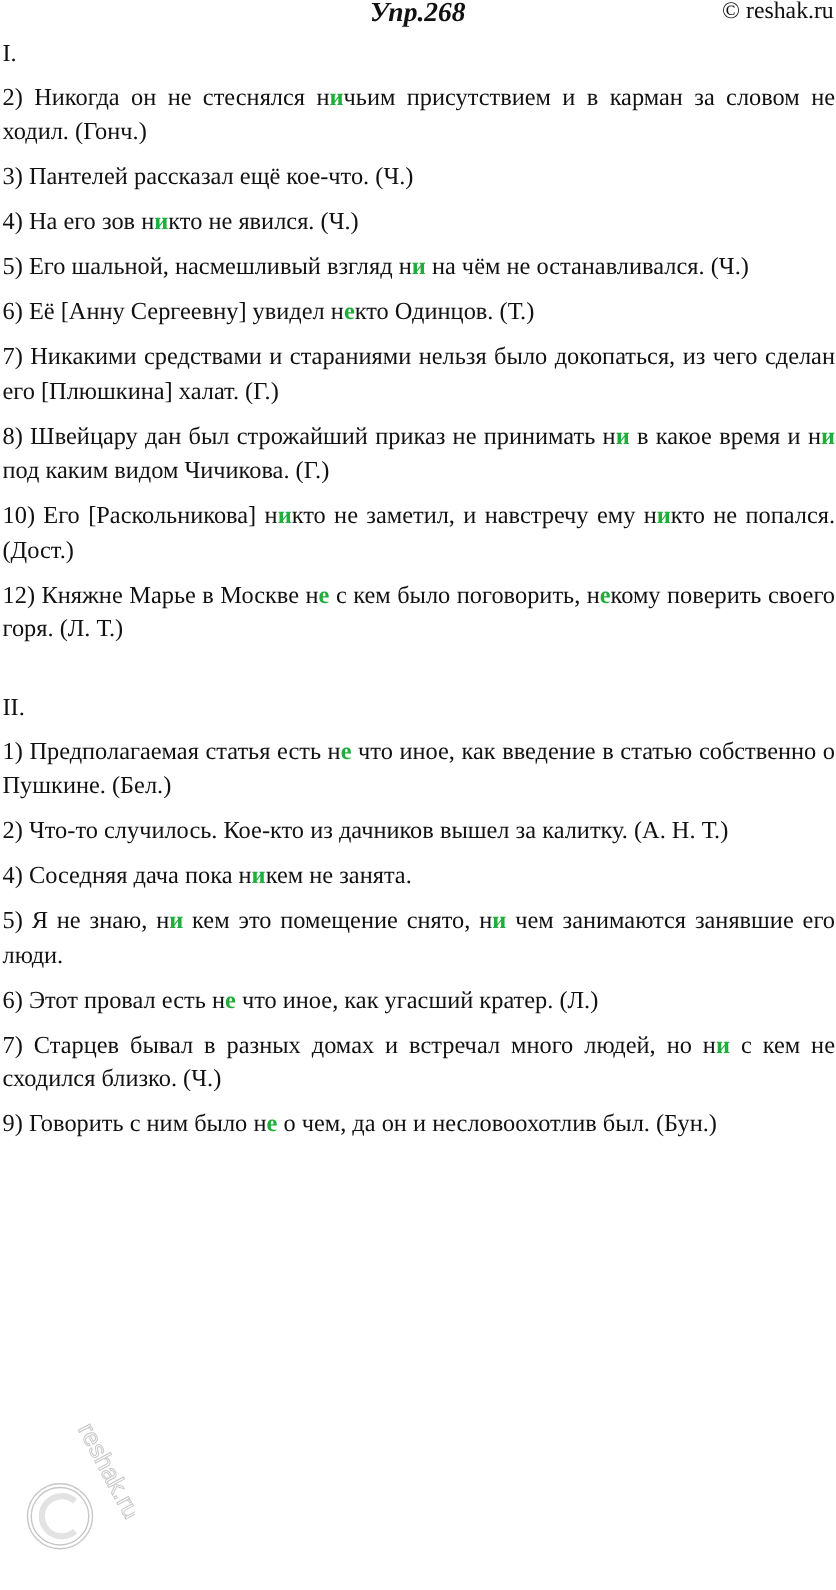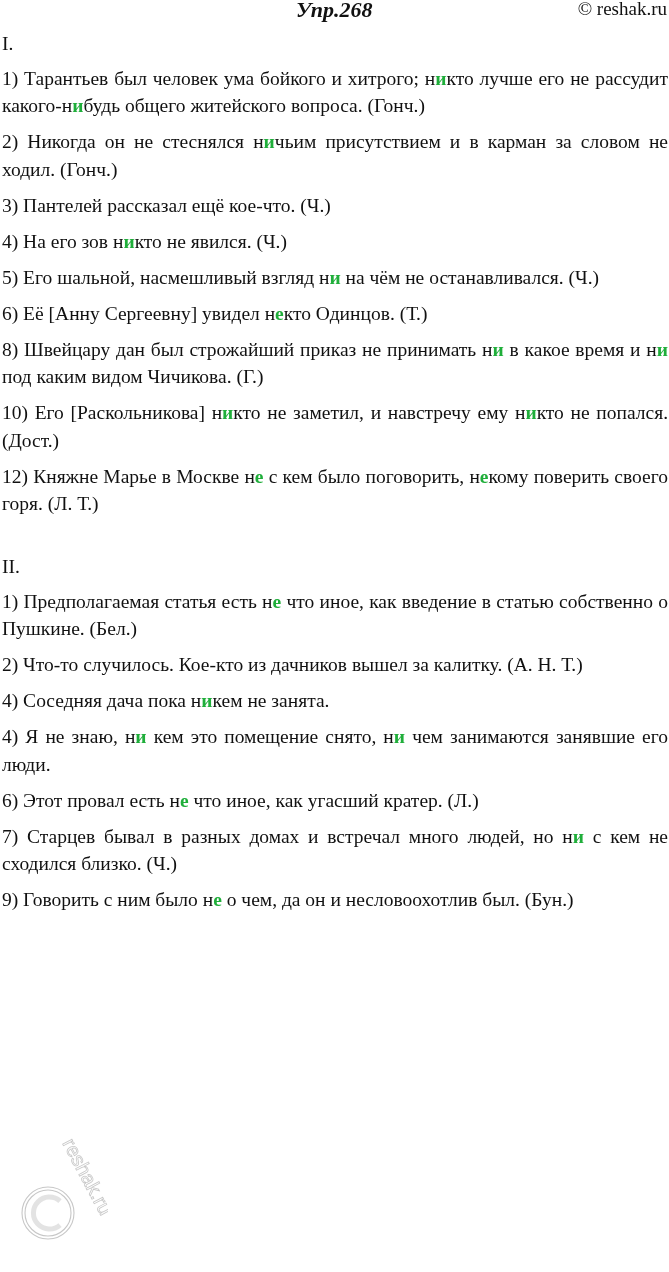--- a/index.html
+++ b/index.html
@@ -67,32 +67,32 @@
 <div class="header">
   <div class="title">Упр.268</div>
   <div class="copyright">© reshak.ru</div>
 </div>
 
 <div class="content">
 
   <div class="section">
     <div class="section-label">I.</div>
 
-    <p class="item"><span>1) Тарантьев был человек ума бойкого и хитрого; н</span><span class="hl" style="color: rgb(31, 174, 58);">и</span><span>кто лучше его не рассудит какого-н</span><span class="hl" style="color: rgb(31, 174, 58);">и</span><span>будь общего житейского вопроса. (Гонч.)</span></p>
 
     <p class="item"><span>2) Никогда он не стеснялся н</span><span class="hl" style="color: rgb(31, 174, 58);">и</span><span>чьим присутствием и в карман за словом не ходил. (Гонч.)</span></p>
 
     <p class="item"><span>3) Пантелей рассказал ещё кое-что. (Ч.)</span></p>
 
     <p class="item"><span>4) На его зов н</span><span class="hl" style="color: rgb(31, 174, 58);">и</span><span>кто не явился. (Ч.)</span></p>
 
     <p class="item"><span>5) Его шальной, насмешливый взгляд н</span><span class="hl" style="color: rgb(31, 174, 58);">и</span><span> на чём не останавливался. (Ч.)</span></p>
 
     <p class="item"><span>6) Её [Анну Сергеевну] увидел н</span><span class="hl" style="color: rgb(31, 174, 58);">е</span><span>кто Одинцов. (Т.)</span></p>
 
+    <p class="item"><span>7) Никакими средствами и стараниями нельзя было докопаться, из чего сделан его [Плюшкина] халат. (Г.)</span></p>
 
     <p class="item"><span>8) Швейцару дан был строжайший приказ не принимать н</span><span class="hl" style="color: rgb(31, 174, 58);">и</span><span> в какое время и н</span><span class="hl" style="color: rgb(31, 174, 58);">и</span><span> под каким видом Чичикова. (Г.)</span></p>
 
 
     <p class="item"><span>10) Его [Раскольникова] н</span><span class="hl" style="color: rgb(31, 174, 58);">и</span><span>кто не заметил, и навстречу ему н</span><span class="hl" style="color: rgb(31, 174, 58);">и</span><span>кто не попался. (Дост.)</span></p>
 
 
     <p class="item"><span>12) Княжне Марье в Москве н</span><span class="hl" style="color: rgb(31, 174, 58);">е</span><span> с кем было поговорить, н</span><span class="hl" style="color: rgb(31, 174, 58);">е</span><span>кому поверить своего горя. (Л. Т.)</span></p>
 
   </div>
@@ -102,21 +102,21 @@
   <div class="section">
     <div class="section-label">II.</div>
 
     <p class="item"><span>1) Предполагаемая статья есть н</span><span class="hl" style="color: rgb(31, 174, 58);">е</span><span> что иное, как введение в статью собственно о Пушкине. (Бел.)</span></p>
 
     <p class="item"><span>2) Что-то случилось. Кое-кто из дачников вышел за калитку. (А. Н. Т.)</span></p>
 
 
     <p class="item"><span>4) Соседняя дача пока н</span><span class="hl" style="color: rgb(31, 174, 58);">и</span><span>кем не занята.</span></p>
 
-    <p class="item"><span>4) Я не знаю, н</span><span class="hl" style="color: rgb(31, 174, 58);">и</span><span> кем это помещение снято, н</span><span class="hl" style="color: rgb(31, 174, 58);">и</span><span> чем занимаются занявшие его люди.</span></p>
+    <p class="item"><span>5) Я не знаю, н</span><span class="hl" style="color: rgb(31, 174, 58);">и</span><span> кем это помещение снято, н</span><span class="hl" style="color: rgb(31, 174, 58);">и</span><span> чем занимаются занявшие его люди.</span></p>
 
     <p class="item"><span>6) Этот провал есть н</span><span class="hl" style="color: rgb(31, 174, 58);">е</span><span> что иное, как угасший кратер. (Л.)</span></p>
 
     <p class="item"><span>7) Старцев бывал в разных домах и встречал много людей, но н</span><span class="hl" style="color: rgb(31, 174, 58);">и</span><span> с кем не сходился близко. (Ч.)</span></p>
 
 
     <p class="item"><span>9) Говорить с ним было н</span><span class="hl" style="color: rgb(31, 174, 58);">е</span><span> о чем, да он и несловоохотлив был. (Бун.)</span></p>
   </div>
 </div>
 

